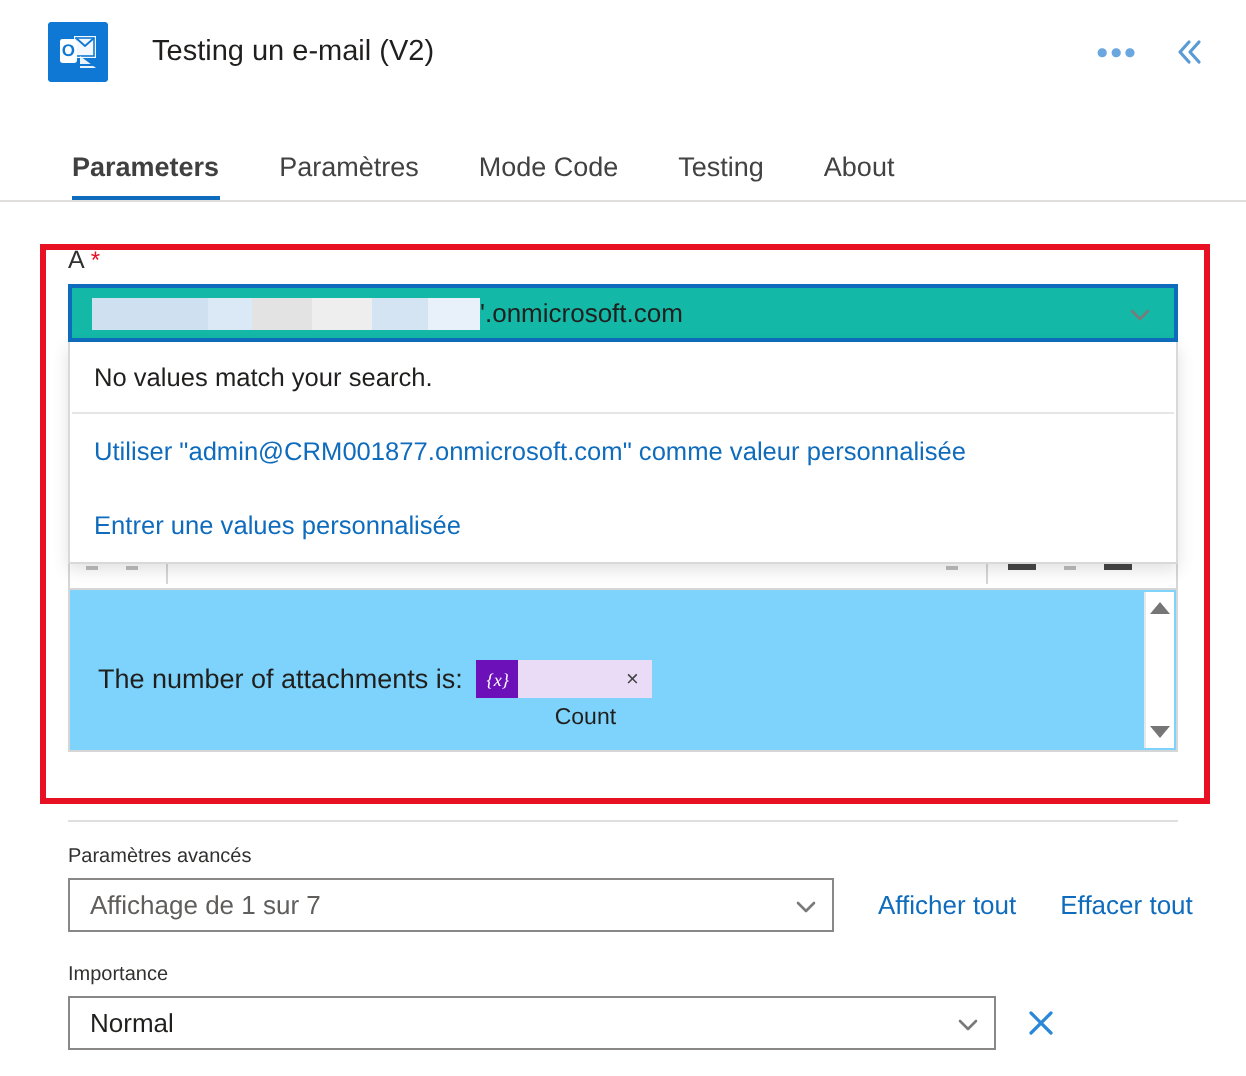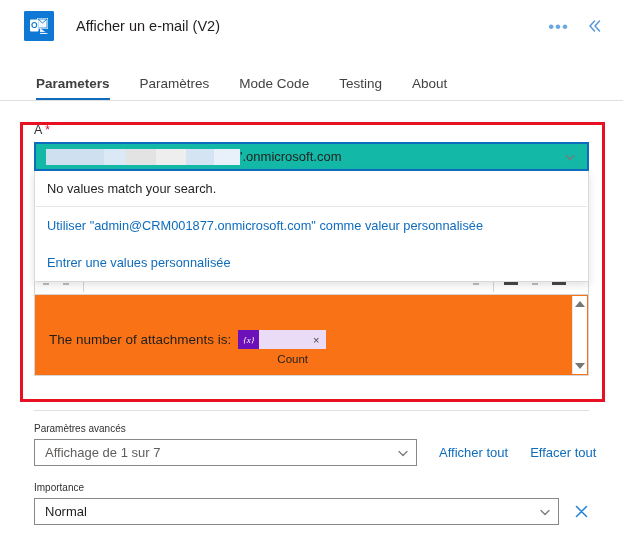--- a/index.html
+++ b/index.html
@@ -186,21 +186,21 @@
   }
   .rte-toolbar .tb { width: 14px; height: 2px; background: #888; margin-right: 14px; opacity: .55; }
   .rte-toolbar .tb.sm { width: 6px; }
   .rte-toolbar .tb.dk { background: #333; height: 3px; opacity: .9; }
   .rte-toolbar .vsep { width: 1px; height: 16px; background: #d6d6d6; margin: 0 10px 0 0; }
   .rte-toolbar .grow { flex: 1 1 auto; }
 
   .rte-body {
     height: 82px;
     border: 1px solid #d6d6d6;
-    background: #f97316;
+    background: #7dd3fc;
     position: relative;
     display: flex;
     padding: 9px 0 0 14px;
     font-size: 13.5px;
     color: #201f1e;
   }
   .rte-line { display: flex; align-items: center; }
   .token {
     display: inline-flex;
     align-items: center;
@@ -276,21 +276,21 @@
     display: flex;
     align-items: center;
     padding: 0 6px 0 10px;
     font-size: 13px;
     color: #605e5c;
     cursor: pointer;
   }
   .select-box .sv { white-space: nowrap; }
   .select-box .chev { margin-left: auto; padding-left: 10px; display: flex; align-items: center; }
   .adv-select { width: 383px; }
-  .imp-select { width: 525px; color: #201f1e; }
+  .imp-select { width: 464px; color: #201f1e; }
   .link-btn {
     font-size: 13px;
     color: #0f6cbd;
     margin-left: 22px;
     cursor: pointer;
     white-space: nowrap;
   }
   .imp-row { display: flex; align-items: center; }
   .clear-x {
     margin-left: 14px;
@@ -313,21 +313,21 @@
       <rect x="0" y="0" width="30" height="30" fill="#0f78d4"></rect>
       <rect x="13" y="7" width="11" height="11" fill="#ffffff" opacity="0.95"></rect>
       <rect x="14" y="8" width="9" height="9" fill="none" stroke="#0f78d4" stroke-width="0.8"></rect>
       <path d="M14 8 L18.5 12 L23 8" fill="none" stroke="#0f78d4" stroke-width="0.9"></path>
       <rect x="6" y="8.5" width="8.5" height="12" rx="1.2" fill="#ffffff"></rect>
       <text x="10.2" y="17" font-family="Liberation Sans, sans-serif" font-size="8.5" font-weight="bold" fill="#0f78d4" text-anchor="middle">O</text>
       <path d="M16 17 L24 23 L16 23 Z" fill="#ffffff" opacity="0.9"></path>
       <path d="M15.5 21.5 L23.5 21.5" stroke="#0f78d4" stroke-width="0.9"></path>
     </svg>
   </div>
-  <div class="header-title">Afficher un e-mail (V2)</div>
+  <div class="header-title">Testing un e-mail (V2)</div>
   <div class="header-spacer"></div>
   <div class="ellipsis-btn">•••</div>
   <div class="collapse-btn">
     <svg width="16" height="16" viewBox="0 0 16 16">
       <path d="M7.5 3 L3 8 L7.5 13" fill="none" stroke="#5b9bd5" stroke-width="1.6" stroke-linecap="round" stroke-linejoin="round"></path>
       <path d="M12.5 3 L8 8 L12.5 13" fill="none" stroke="#5b9bd5" stroke-width="1.6" stroke-linecap="round" stroke-linejoin="round"></path>
     </svg>
   </div>
 </div>
 

